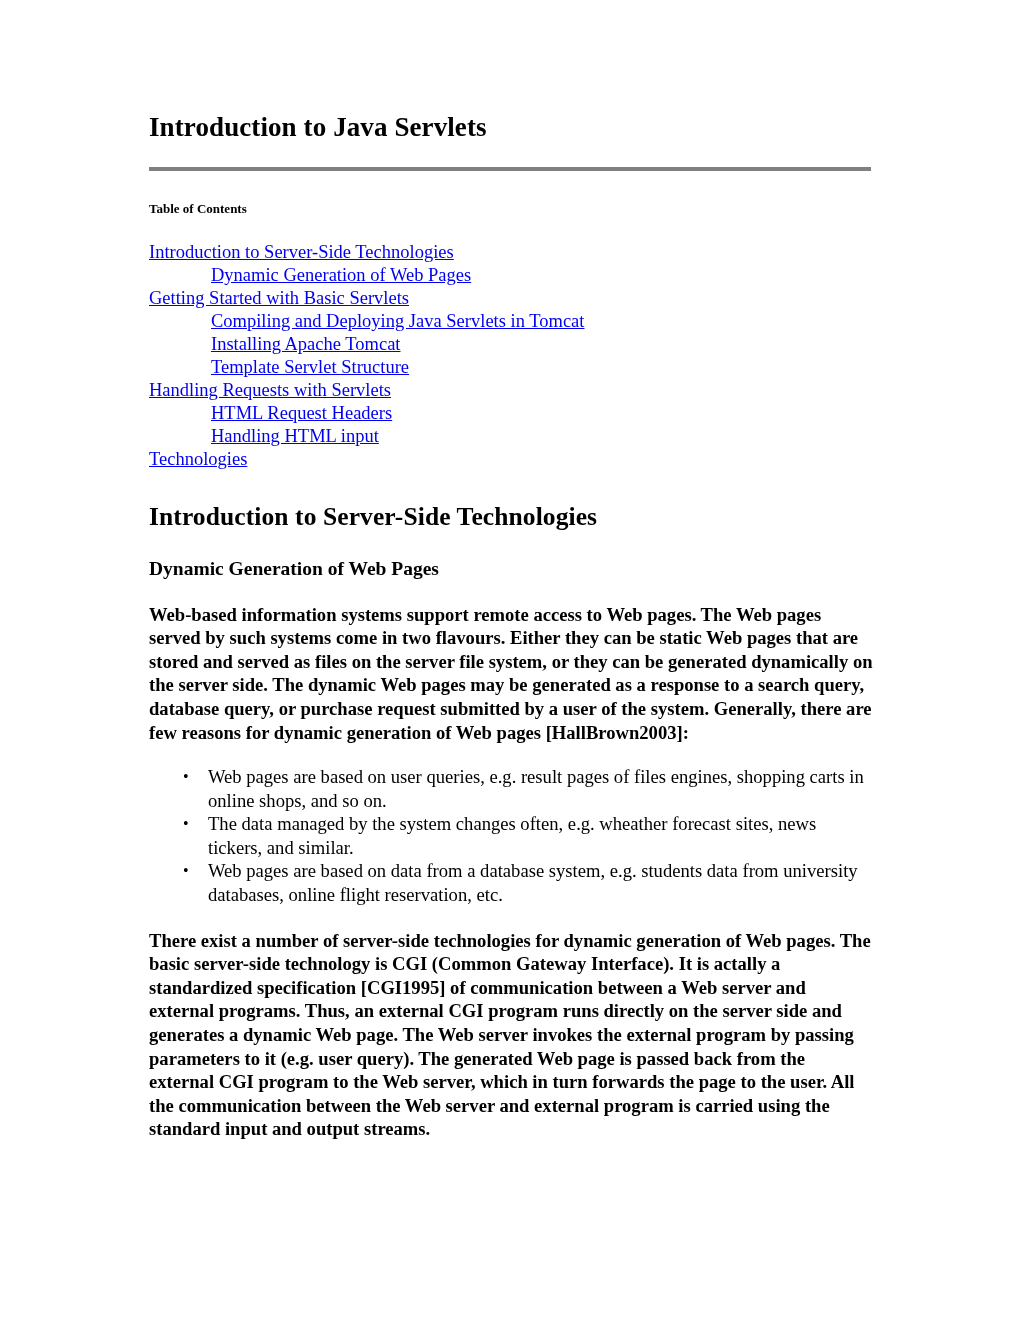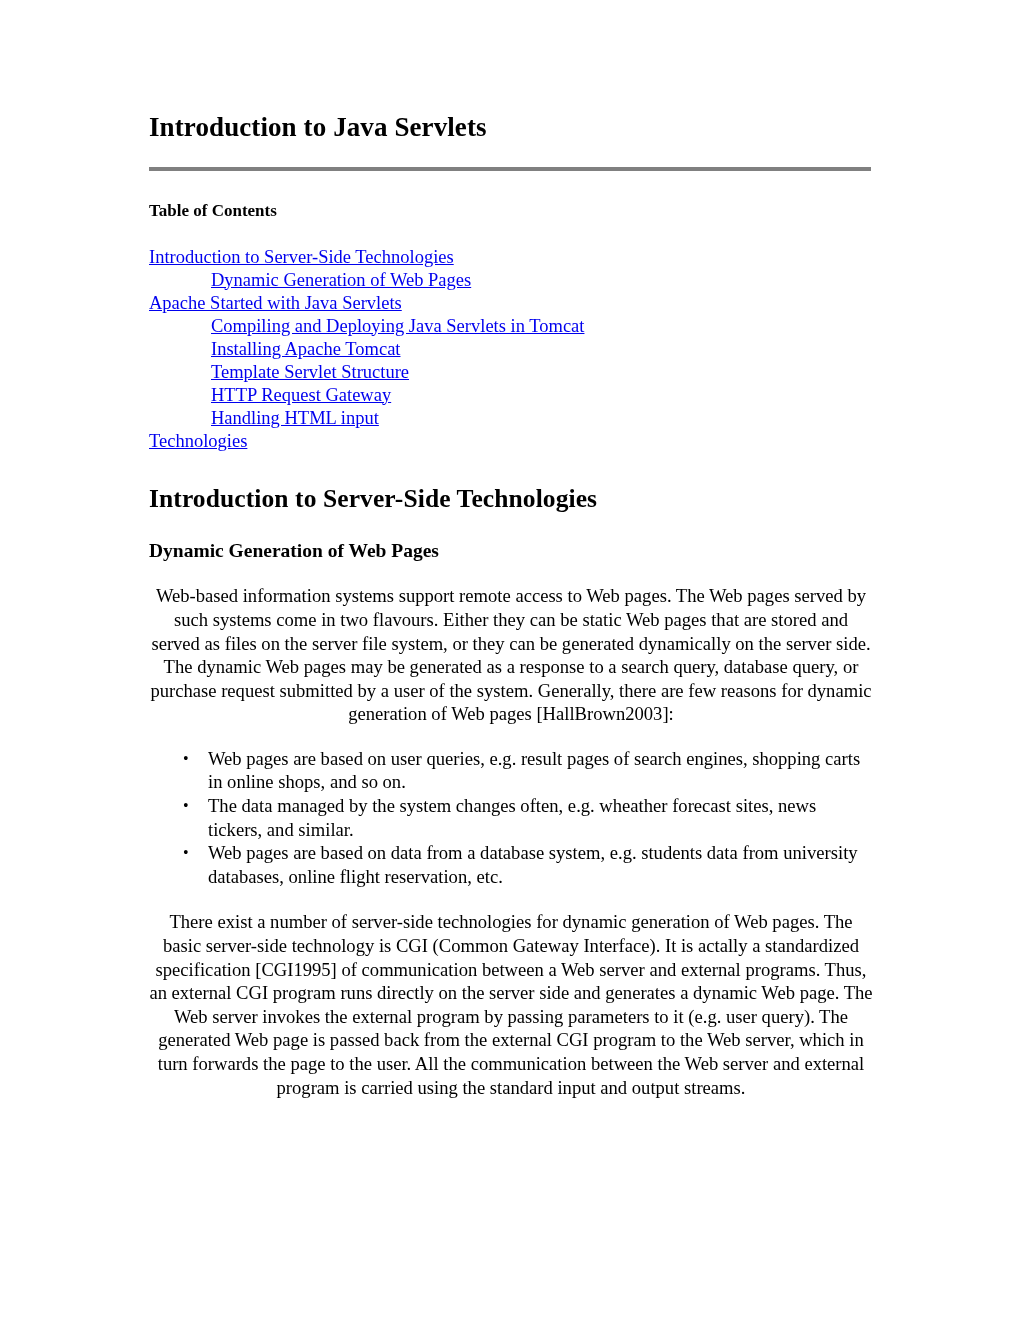--- a/index.html
+++ b/index.html
@@ -30,21 +30,21 @@
     letter-spacing: 0.1px;
   }
   .rule {
     border: 0;
     height: 4px;
     background: #808080;
     margin: 25px 0 0 0;
     width: 722px;
   }
   .toc-heading {
-    font-size: 17px;
+    font-size: 13px;
     font-weight: bold;
     margin: 30px 0 0 0;
     line-height: 1.2;
   }
   .toc {
     margin: 24px 0 0 0;
     padding: 0;
     list-style: none;
   }
   .toc li {
@@ -70,22 +70,23 @@
   .h3 {
     font-size: 19.5px;
     font-weight: bold;
     margin: 26px 0 0 0;
     line-height: 1.2;
   }
   p.body {
     font-size: 18.6px;
     line-height: 23.6px;
     margin: 22px 0 0 0;
-    text-align: center;
+    text-align: left;
     width: 724px;
+    font-weight: bold;
   }
   ul.bullets {
     margin: 21px 0 0 0;
     padding: 0 0 0 0;
     list-style: none;
     width: 724px;
   }
   ul.bullets li {
     font-size: 18.6px;
     line-height: 23.6px;
@@ -108,36 +109,37 @@
 
   <h1 class="doc-title">Introduction to Java Servlets</h1>
 
   <hr class="rule">
 
   <h2 class="toc-heading">Table of Contents</h2>
 
   <ul class="toc" id="toc-list">
       <li class="level-1"><a>Introduction to Server-Side Technologies</a></li>
       <li class="level-2"><a>Dynamic Generation of Web Pages</a></li>
-      <li class="level-1"><a>Apache Started with Java Servlets</a></li>
+      <li class="level-1"><a>Getting Started with Basic Servlets</a></li>
       <li class="level-2"><a>Compiling and Deploying Java Servlets in Tomcat</a></li>
       <li class="level-2"><a>Installing Apache Tomcat</a></li>
       <li class="level-2"><a>Template Servlet Structure</a></li>
-      <li class="level-2"><a>HTTP Request Gateway</a></li>
+      <li class="level-1"><a>Handling Requests with Servlets</a></li>
+      <li class="level-2"><a>HTML Request Headers</a></li>
       <li class="level-2"><a>Handling HTML input</a></li>
       <li class="level-1"><a>Technologies</a></li>
     </ul>
 
   <h2 class="h2">Introduction to Server-Side Technologies</h2>
 
   <h3 class="h3">Dynamic Generation of Web Pages</h3>
 
   <p class="body">Web-based information systems support remote access to Web pages. The Web pages served by such systems come in two flavours. Either they can be static Web pages that are stored and served as files on the server file system, or they can be generated dynamically on the server side. The dynamic Web pages may be generated as a response to a search query, database query, or purchase request submitted by a user of the system. Generally, there are few reasons for dynamic generation of Web pages [HallBrown2003]:</p>
 
   <ul class="bullets" id="bullet-list">
-      <li><span class="bullet-glyph">•</span><span>Web pages are based on user queries, e.g. result pages of search engines, shopping carts in online shops, and so on.</span></li>
+      <li><span class="bullet-glyph">•</span><span>Web pages are based on user queries, e.g. result pages of files engines, shopping carts in online shops, and so on.</span></li>
       <li><span class="bullet-glyph">•</span><span>The data managed by the system changes often, e.g. wheather forecast sites, news tickers, and similar.</span></li>
       <li><span class="bullet-glyph">•</span><span>Web pages are based on data from a database system, e.g. students data from university databases, online flight reservation, etc.</span></li>
     </ul>
 
   <p class="body">There exist a number of server-side technologies for dynamic generation of Web pages. The basic server-side technology is CGI (Common Gateway Interface). It is actally a standardized specification [CGI1995] of communication between a Web server and external programs. Thus, an external CGI program runs directly on the server side and generates a dynamic Web page. The Web server invokes the external program by passing parameters to it (e.g. user query). The generated Web page is passed back from the external CGI program to the Web server, which in turn forwards the page to the user. All the communication between the Web server and external program is carried using the standard input and output streams.</p>
 
 </div>
 
 </body></html>

